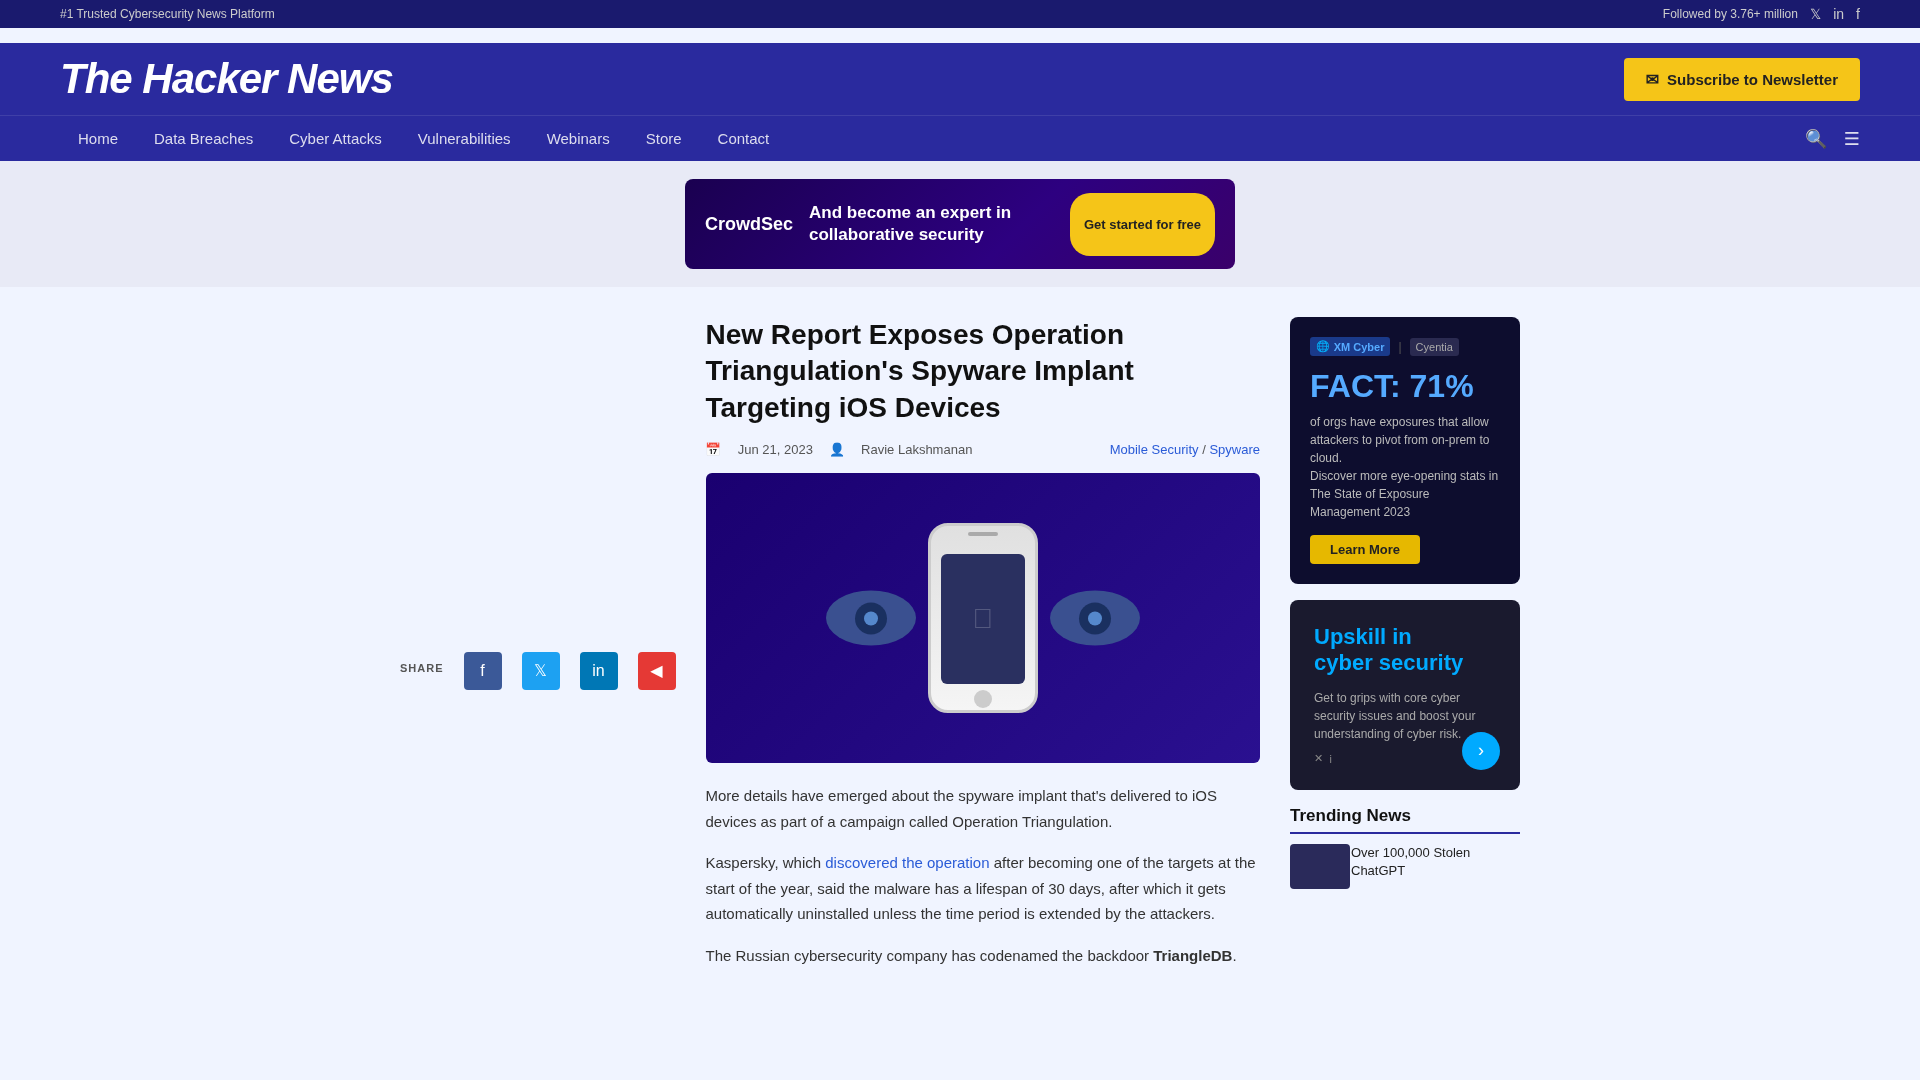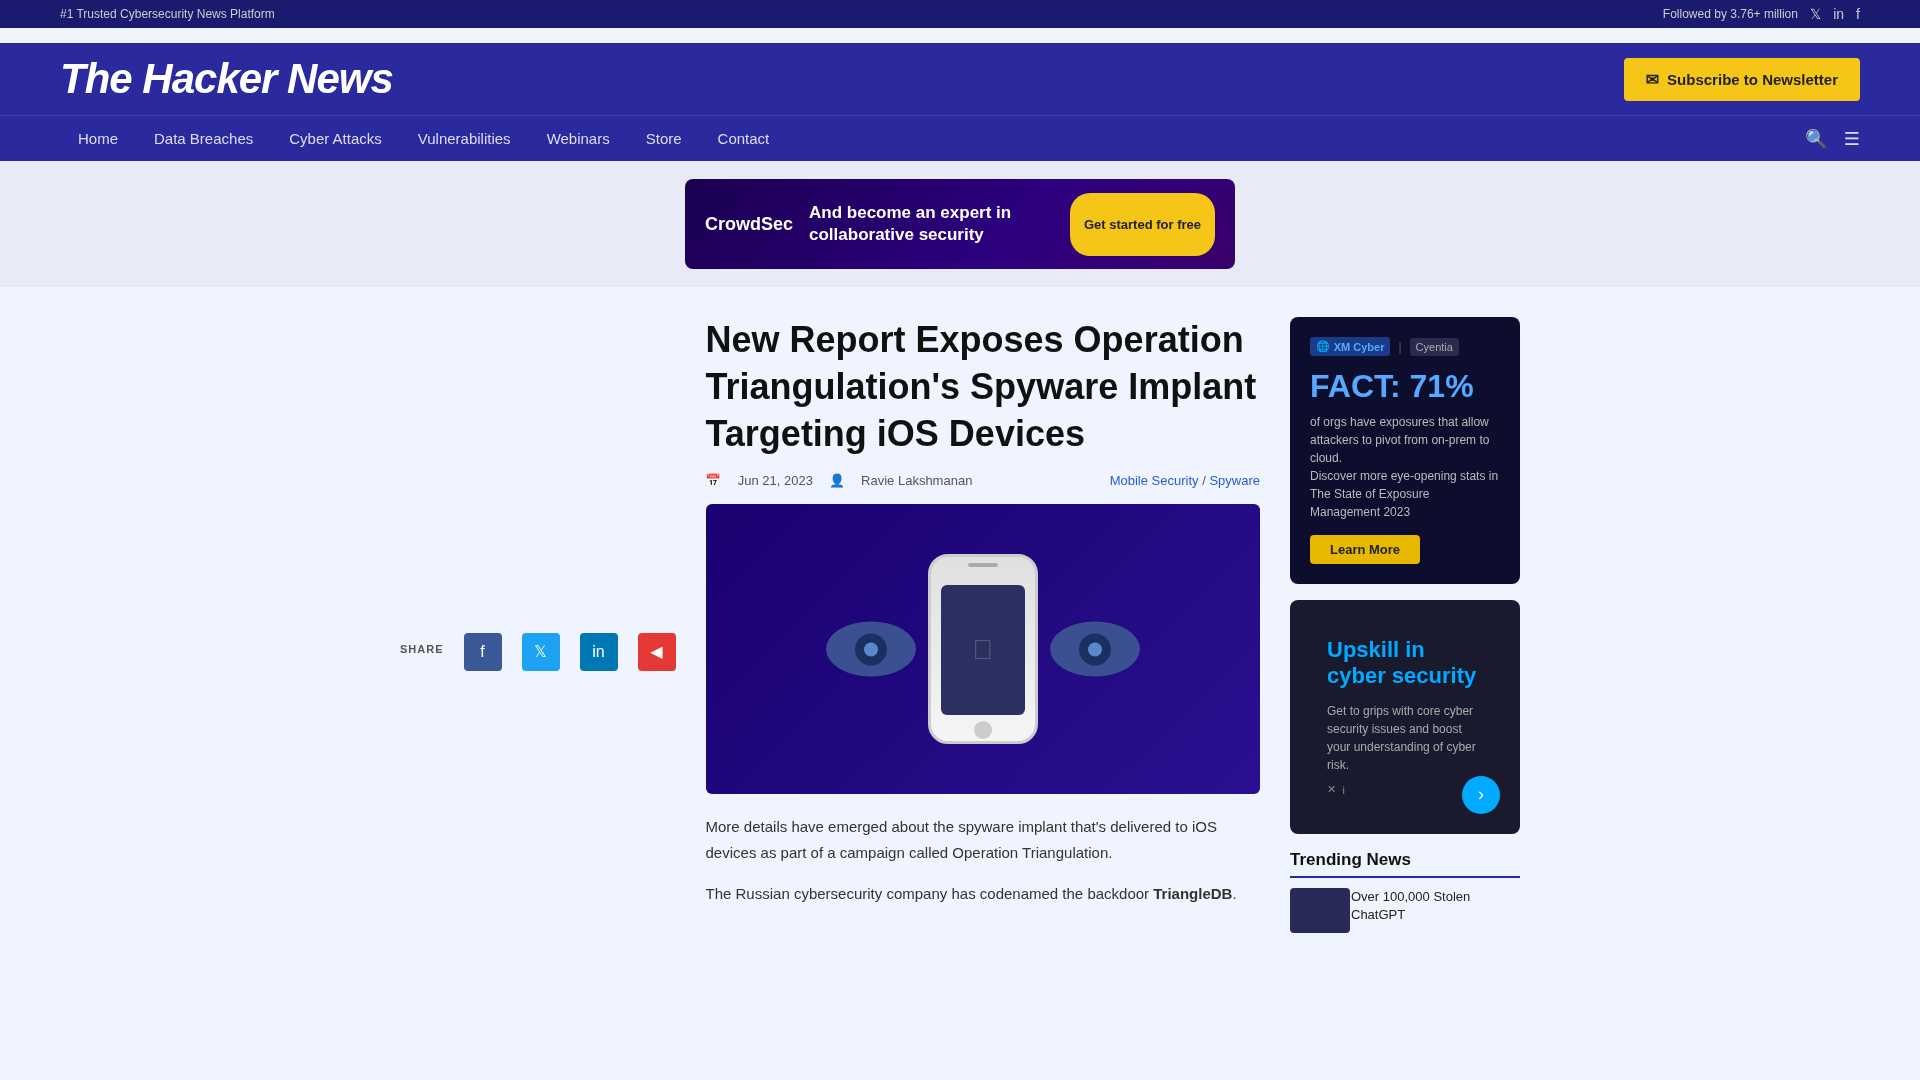--- a/index.html
+++ b/index.html
@@ -152,21 +152,21 @@
       justify-content: center;
     }
     .share-facebook { background: #3b5998; }
     .share-twitter { background: #1da1f2; }
     .share-linkedin { background: #0077b5; }
     .share-other { background: #e53935; }
 
     
     .article-area { flex: 1; }
     .article-title {
-      font-size: 36px;
+      font-size: 28px;
       font-weight: 900;
       color: #111;
       line-height: 1.3;
       margin-bottom: 16px;
     }
     .article-meta {
       display: flex;
       justify-content: space-between;
       align-items: center;
       margin-bottom: 16px;
@@ -315,21 +315,21 @@
       font-weight: bold;
       padding: 7px 20px;
       border-radius: 4px;
       border: none;
       cursor: pointer;
       font-size: 13px;
     }
 
     .ad-box-2 {
       background: #1a1a2e;
-      padding: 37px;
+      padding: 24px;
       color: #fff;
       position: relative;
     }
     .ad-box-2 .ad-title {
       font-size: 22px;
       font-weight: 900;
       color: #0af;
       line-height: 1.2;
       margin-bottom: 12px;
     }
@@ -483,20 +483,21 @@
         <div class="eye-shape">
           <div class="eye-pupil">
             <div class="eye-inner"></div>
           </div>
         </div>
       </div>
     </div>
 
     <div class="article-body">
       <p>More details have emerged about the spyware implant that's delivered to iOS devices as part of a campaign called Operation Triangulation.</p>
+      <p>Kaspersky, which <a href="#">discovered the operation</a> after becoming one of the targets at the start of the year, said the malware has a lifespan of 30 days, after which it gets automatically uninstalled unless the time period is extended by the attackers.</p>
       <p>The Russian cybersecurity company has codenamed the backdoor <strong>TriangleDB</strong>.</p>
     </div>
   </div>
 
   <div class="right-sidebar">
 
     <div class="ad-box ad-box-1">
       <div class="ad-logos">
         <div class="xm-cyber-logo">
           <span>🌐</span>

